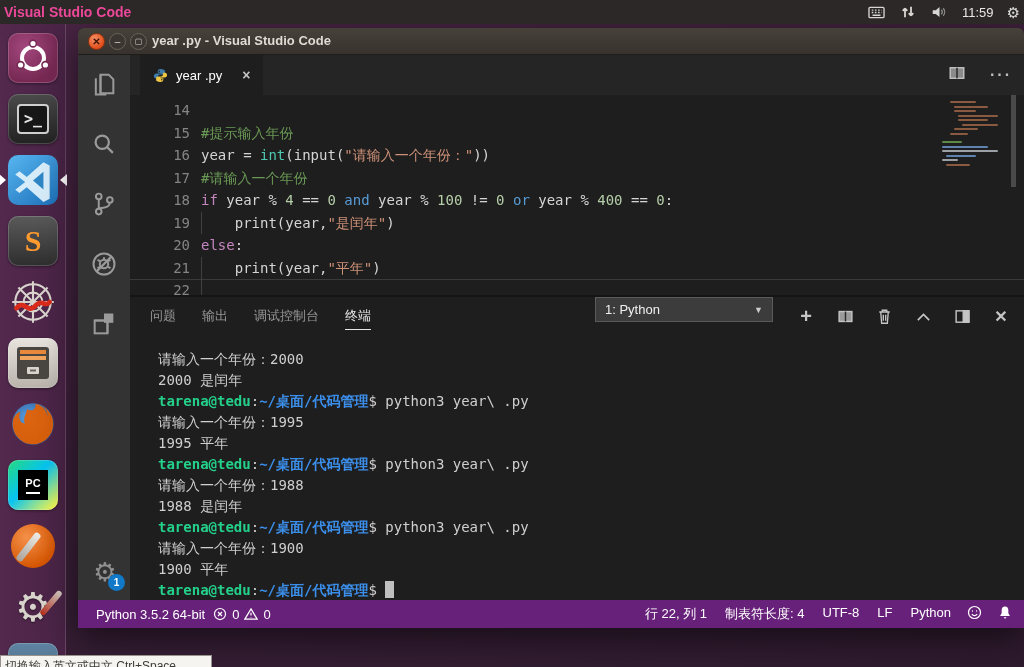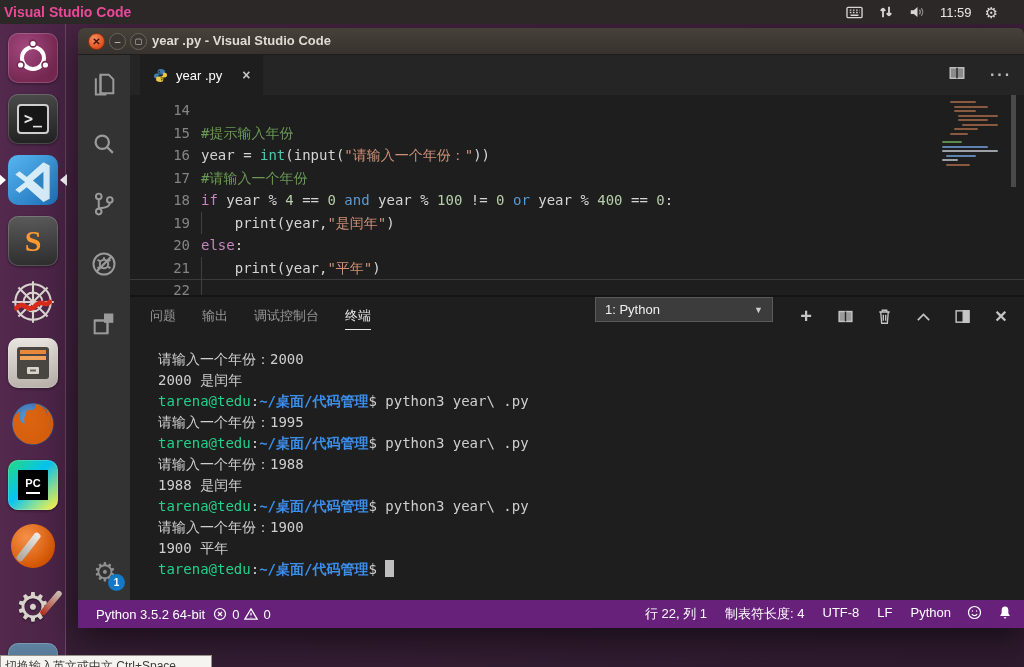--- a/index.html
+++ b/index.html
@@ -4,21 +4,21 @@
 <style>
   *{margin:0;padding:0;box-sizing:border-box}
   html,body{width:1024px;height:667px;overflow:hidden}
   body{position:relative;font-family:"Liberation Sans",sans-serif;
        background:linear-gradient(160deg,#4a2545 0%,#3a1f38 45%,#2e1b2e 100%)}
 
   
   #topbar{position:absolute;left:0;top:0;width:1024px;height:24px;background:#2b2827;
           display:flex;align-items:center;color:#fff;z-index:30}
   #topbar .apptitle{font-size:14px;font-weight:bold;padding-left:4px;color:#ec4899}
-  #topbar .tray{margin-left:auto;display:flex;align-items:center;gap:13px;padding-right:26px}
+  #topbar .tray{margin-left:auto;display:flex;align-items:center;gap:13px;padding-right:4px}
   #topbar .tray svg{display:block}
   #topbar .time{font-size:13px;color:#e8e6e3}
   .traygear{font-size:15px;color:#dcdad7;line-height:1}
 
   
   #launcher{position:absolute;left:0;top:24px;width:66px;height:643px;
             background:linear-gradient(90deg,#53294e,#4a2446);border-right:1px solid rgba(255,255,255,.14);z-index:5}
   .l-item{position:absolute;left:8px;width:50px;height:50px;border-radius:10px;
           box-shadow:0 1px 3px rgba(0,0,0,.4), inset 0 0 0 1px rgba(255,255,255,.18);overflow:hidden}
   .l-plain{box-shadow:none;overflow:visible}
@@ -92,21 +92,21 @@
   .pdrop{margin-left:auto;width:178px;height:25px;background:#3c3c3c;border:1px solid #5a5a5a;color:#f0f0f0;
          font-size:13px;display:flex;align-items:center;justify-content:space-between;padding:0 9px}
   .pdrop .arrow{font-size:9px;color:#cccccc}
   .pacts{display:flex;align-items:center;gap:21px;margin-left:24px}
   .pacts .pi{width:18px;height:18px;display:flex;align-items:center;justify-content:center;color:#c5c5c5}
   .pacts .plus{font-size:20px;font-weight:bold;line-height:1}
   .pacts .xx{font-size:16px;font-weight:bold}
 
   .term{position:absolute;left:0;right:6px;top:38px;bottom:0;padding:14px 0 0 28px;overflow:hidden}
   .tline{height:21px;line-height:21px;white-space:pre;font-family:"DejaVu Sans Mono",monospace;font-size:14px}
-  .tc-fg{color:#cfcfcf}.tc-green{color:#23d18b;font-weight:normal}.tc-blue{color:#3b8eea;font-weight:bold}
+  .tc-fg{color:#cfcfcf}.tc-green{color:#23d18b;font-weight:bold}.tc-blue{color:#3b8eea;font-weight:bold}
   .cursor{display:inline-block;width:9px;height:17px;background:#bfbfbf;vertical-align:-3px}
 
   .sbar{position:absolute;left:0;right:0;bottom:0;height:28px;background:#68217a;display:flex;align-items:center;
         color:#ffffff;font-size:13px;padding:0 12px 0 18px}
   .sb-left{display:flex;align-items:center;gap:8px}
   .sb-probs{display:flex;align-items:center;gap:5px}
   .sb-right{margin-left:auto;display:flex;align-items:center;gap:16px}
   .sb-item{cursor:pointer}
 
   
@@ -358,20 +358,21 @@
           </svg>
         </span>
         <span class="pi xx">✕</span>
       </div>
     </div>
     <div class="term">
         <div class="tline"><span class="tc-fg">请输入一个年份：2000</span></div>
         <div class="tline"><span class="tc-fg">2000 是闰年</span></div>
         <div class="tline"><span class="tc-green">tarena@tedu</span><span class="tc-fg">:</span><span class="tc-blue">~/桌面/代码管理</span><span class="tc-fg">$ python3 year\ .py</span></div>
         <div class="tline"><span class="tc-fg">请输入一个年份：1995</span></div>
+        <div class="tline"><span class="tc-fg">1995 平年</span></div>
         <div class="tline"><span class="tc-green">tarena@tedu</span><span class="tc-fg">:</span><span class="tc-blue">~/桌面/代码管理</span><span class="tc-fg">$ python3 year\ .py</span></div>
         <div class="tline"><span class="tc-fg">请输入一个年份：1988</span></div>
         <div class="tline"><span class="tc-fg">1988 是闰年</span></div>
         <div class="tline"><span class="tc-green">tarena@tedu</span><span class="tc-fg">:</span><span class="tc-blue">~/桌面/代码管理</span><span class="tc-fg">$ python3 year\ .py</span></div>
         <div class="tline"><span class="tc-fg">请输入一个年份：1900</span></div>
         <div class="tline"><span class="tc-fg">1900 平年</span></div>
         <div class="tline"><span class="tc-green">tarena@tedu</span><span class="tc-fg">:</span><span class="tc-blue">~/桌面/代码管理</span><span class="tc-fg">$ </span><span class="cursor"></span></div>
       </div>
   </div>
 

